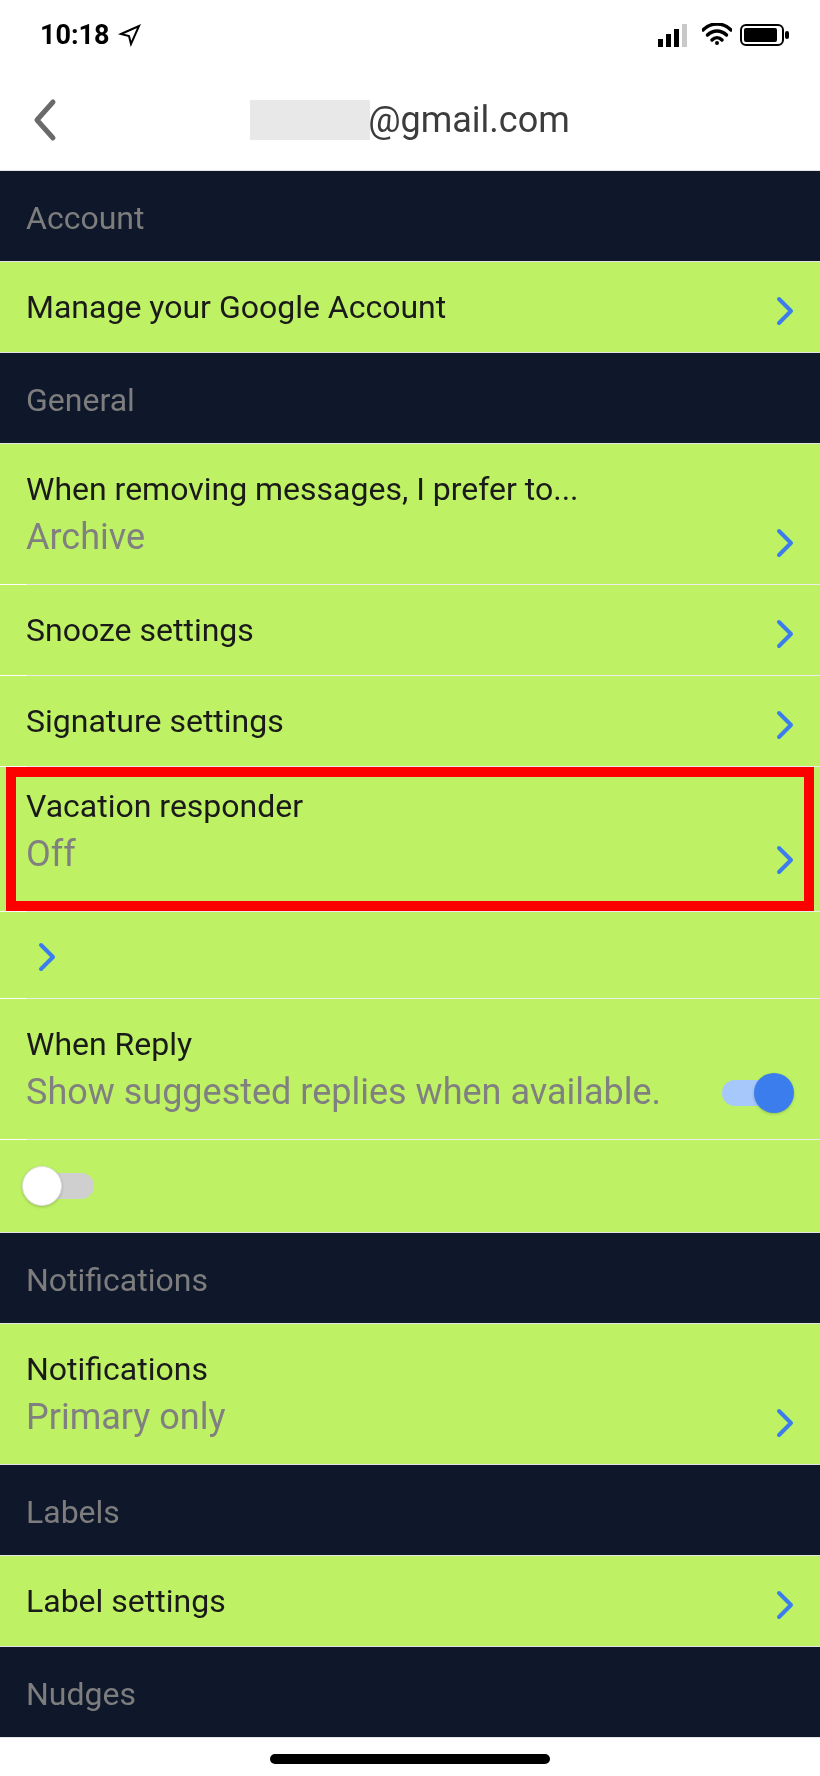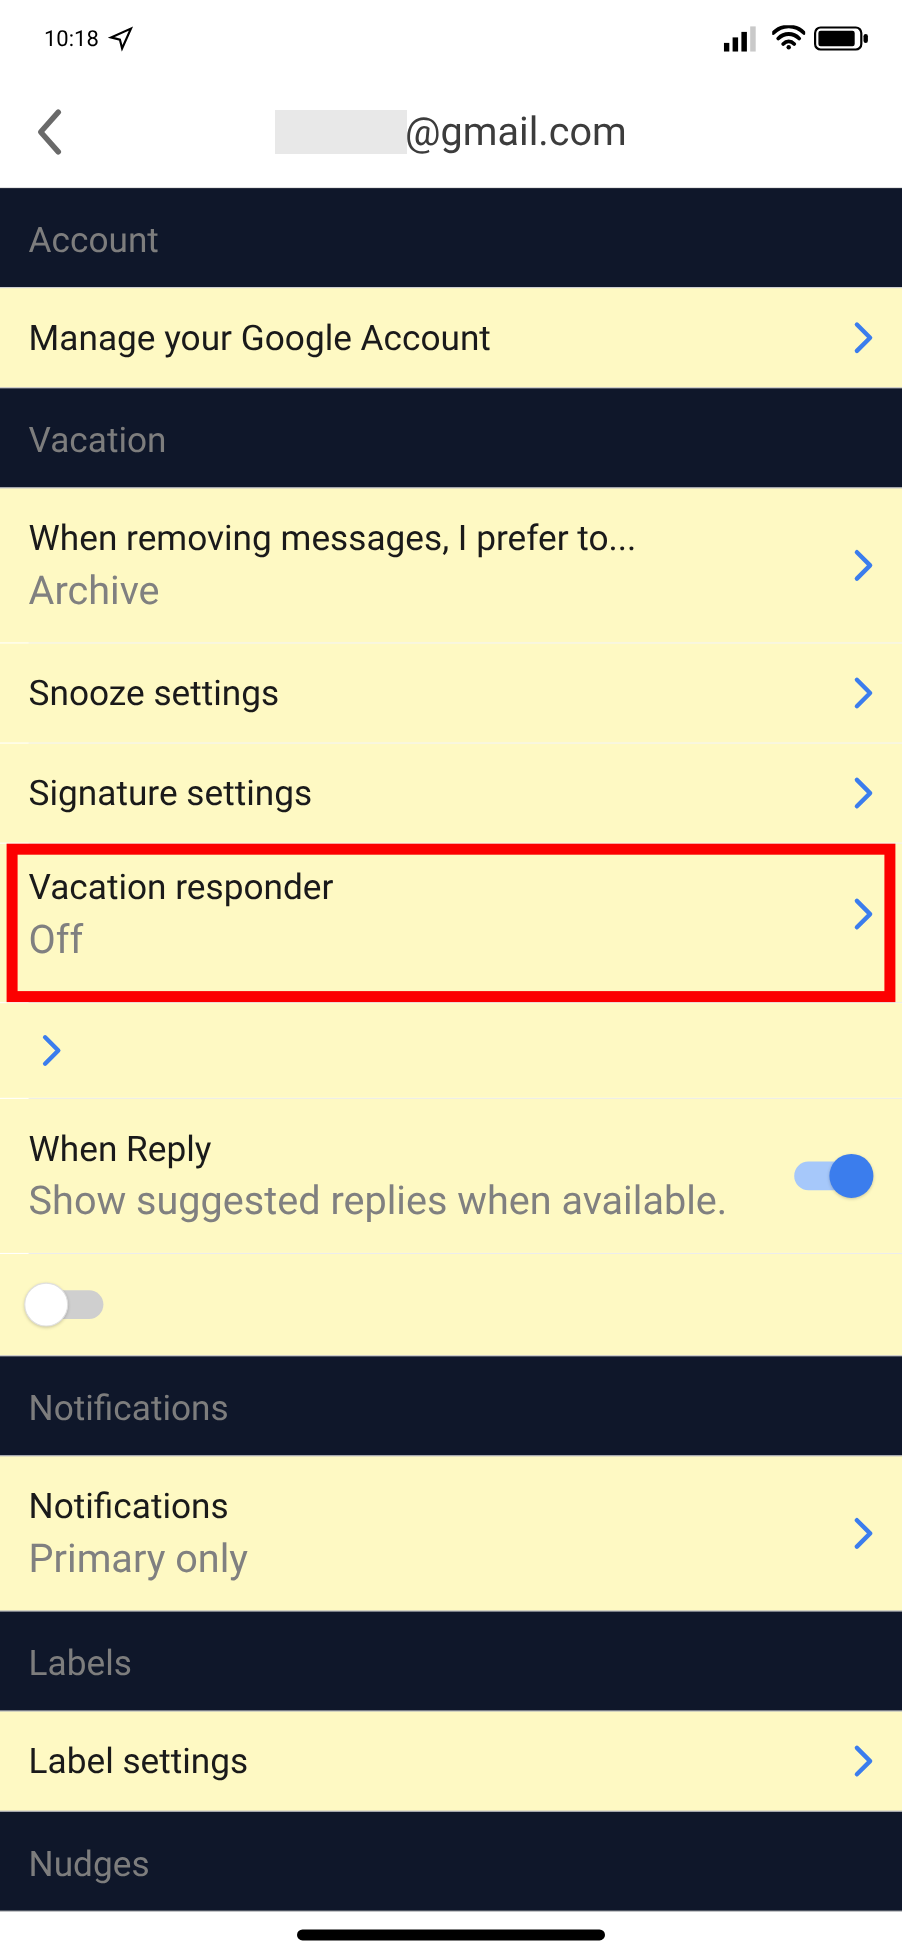--- a/index.html
+++ b/index.html
@@ -18,22 +18,22 @@
     }
     
     .status-bar {
       height: 70px;
       display: flex;
       align-items: center;
       justify-content: space-between;
       padding: 0 30px 0 40px;
     }
     .status-time {
-      font-size: 20px;
-      font-weight: 400;
+      font-size: 27px;
+      font-weight: 700;
       color: #000;
       display: flex;
       align-items: center;
       gap: 8px;
     }
     .status-icons {
       display: flex;
       align-items: center;
       gap: 8px;
     }
@@ -81,24 +81,24 @@
       border-top: 1px solid #e4e4e4;
       border-bottom: 1px solid #e4e4e4;
     }
     .section-header-text {
       font-size: 32px;
       color: #7d7d7d;
       font-weight: 400;
     }
     
     .row {
-      background: #fef9c3;
+      background: #bef264;
       padding: 26px 26px;
       display: flex;
-      align-items: center;
+      align-items: flex-end;
       justify-content: space-between;
       min-height: 86px;
       cursor: pointer;
       position: relative;
     }
     .row-sep {
       border-bottom: 1px solid #ececec;
       margin-left: 26px;
     }
     .row-text {
@@ -228,21 +228,21 @@
 <div class="row">
   <div class="row-text">
     <div class="row-title">Manage your Google Account</div>
   </div>
   <svg class="chevron-right" width="18" height="30" viewBox="0 0 18 30">
       <polyline points="3,3 15,15 3,27" fill="none" stroke="#3b7ded" stroke-width="4" stroke-linecap="round" stroke-linejoin="round"></polyline>
     </svg>
 </div>
 
 <div class="section-header">
-  <div class="section-header-text">Vacation</div>
+  <div class="section-header-text">General</div>
 </div>
 
 <div class="row">
   <div class="row-text">
     <div class="row-title">When removing messages, I prefer to...</div>
     <div class="row-sub">Archive</div>
   </div>
   <svg class="chevron-right" width="18" height="30" viewBox="0 0 18 30">
       <polyline points="3,3 15,15 3,27" fill="none" stroke="#3b7ded" stroke-width="4" stroke-linecap="round" stroke-linejoin="round"></polyline>
     </svg>

